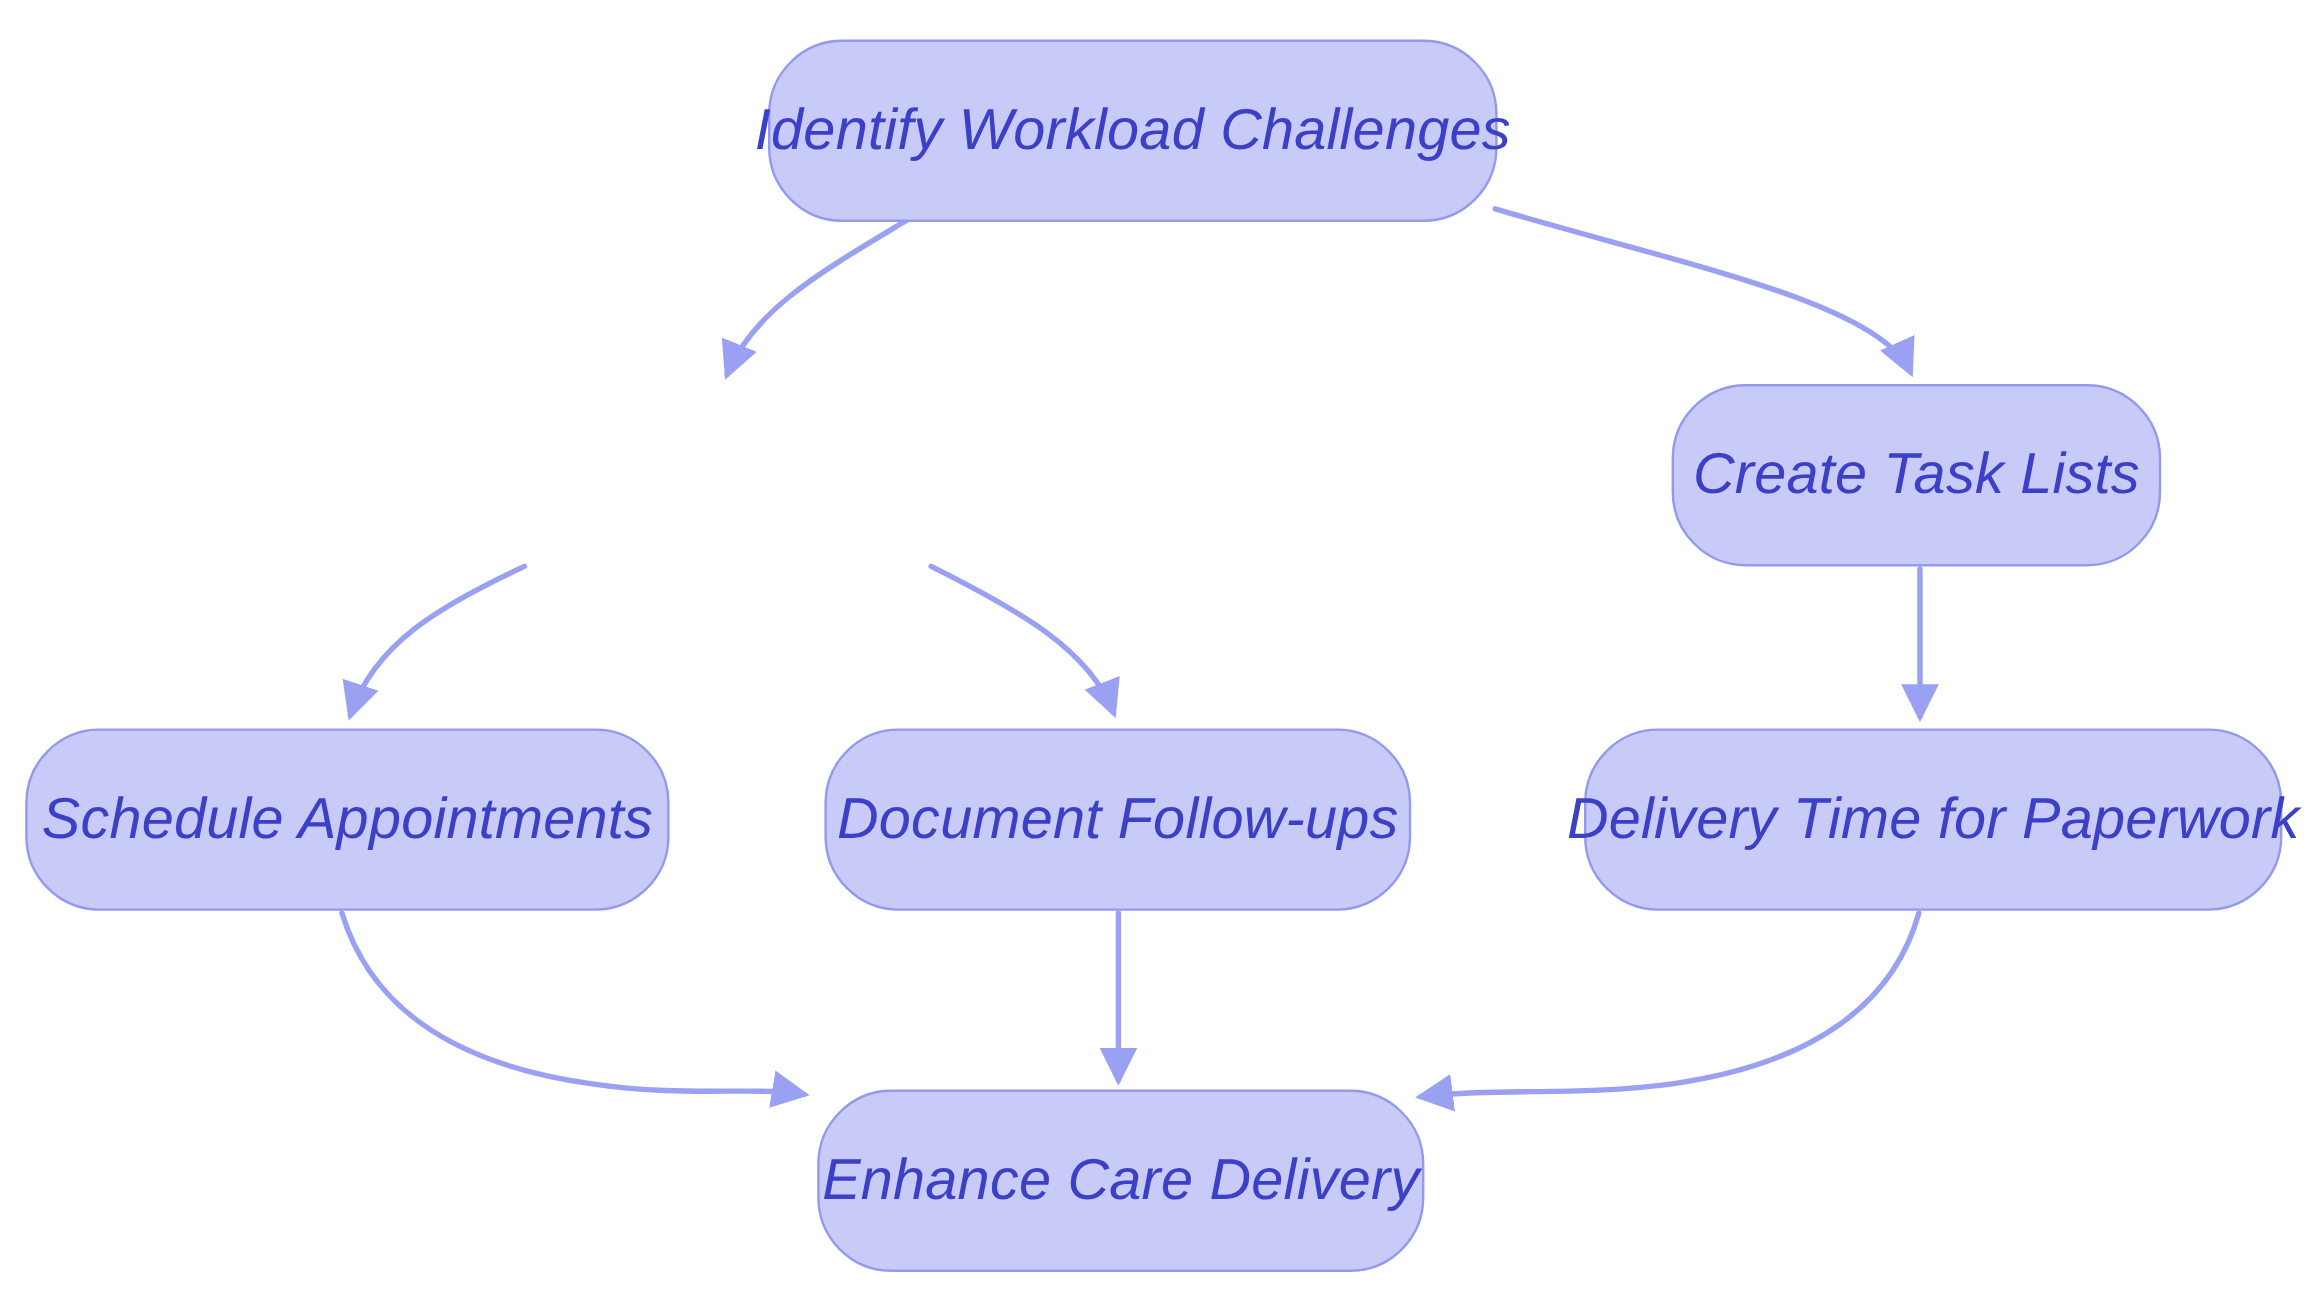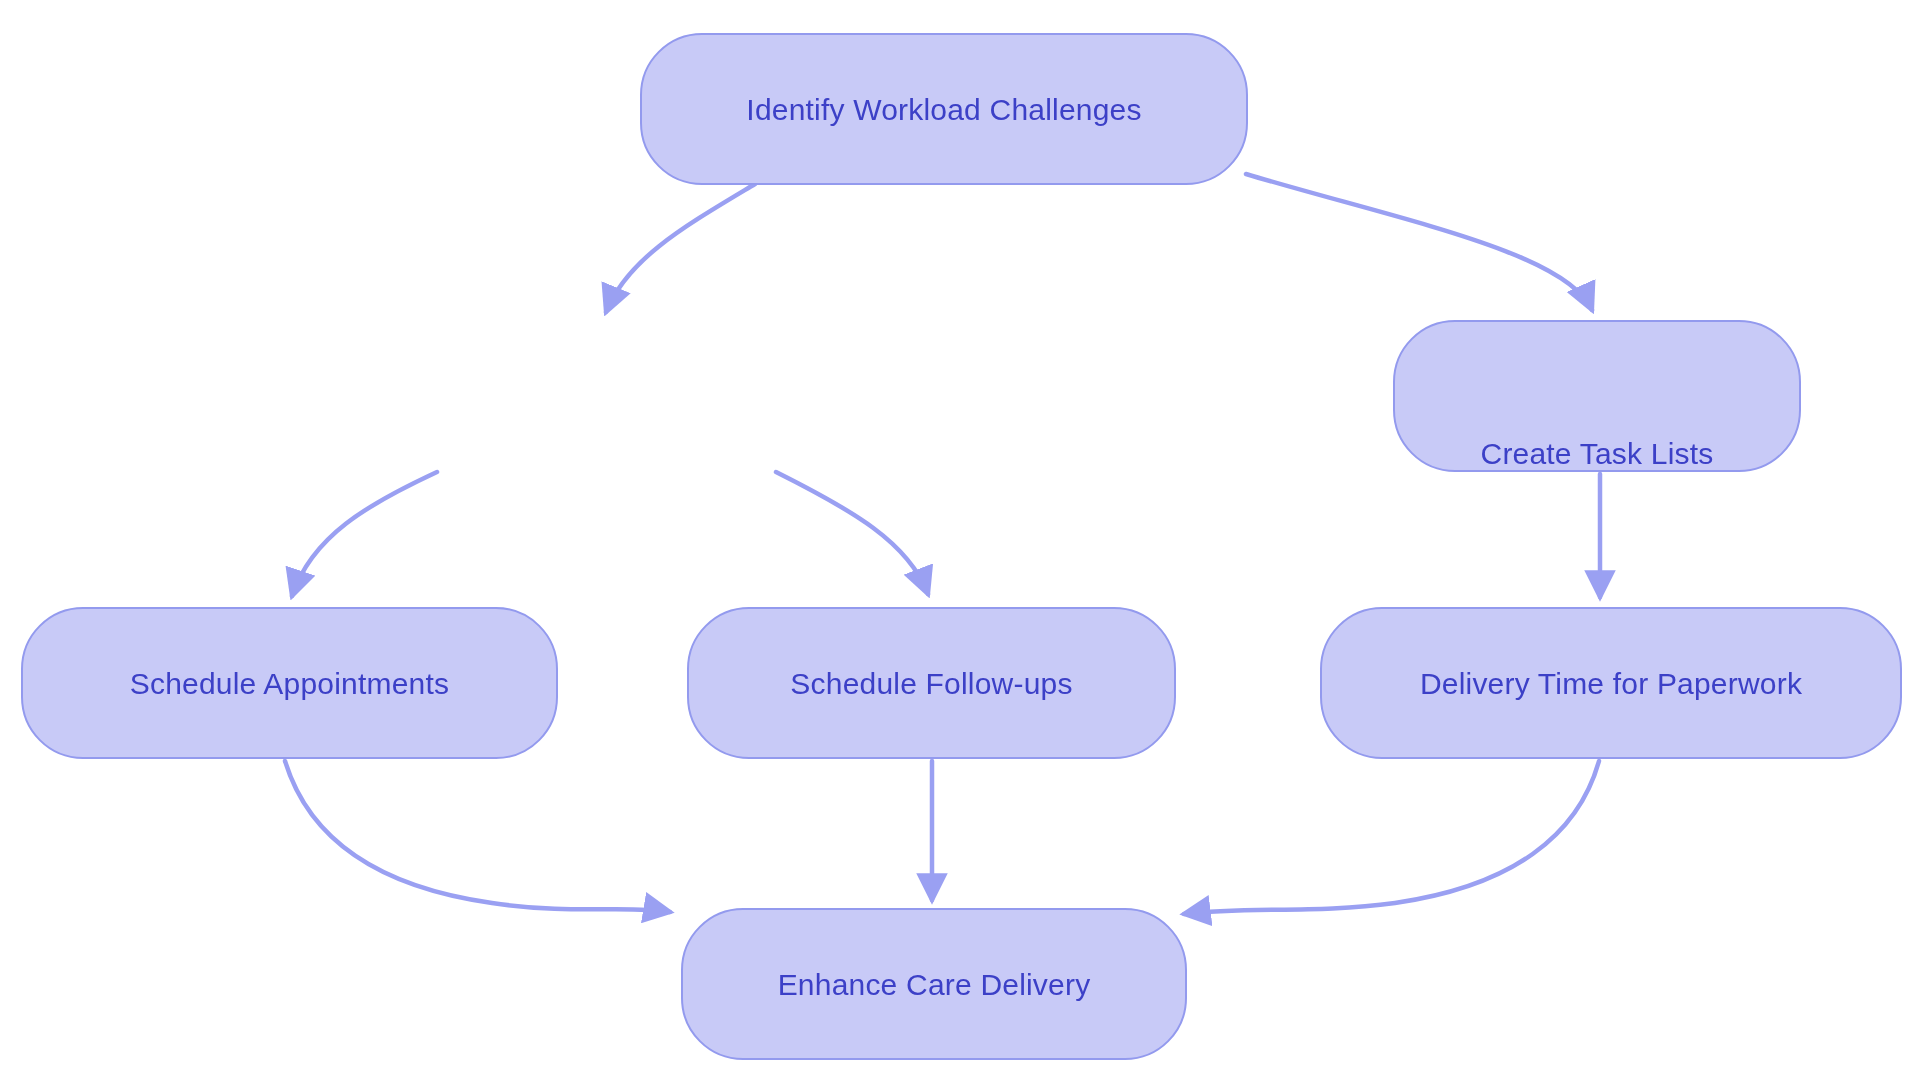--- a/index.html
+++ b/index.html
@@ -36,30 +36,31 @@
     background:var(--node_fill);
     border:2.5px solid var(--node_border);
     border-radius:62px;
     display:flex;
     align-items:center;
     justify-content:center;
     text-align:center;
   }
   .node .label{
     color:var(--node_text);
-    font-size:30px;
+    font-size:48px;
     font-weight:400;
     letter-spacing:0.2px;
     line-height:1.1;
     white-space:nowrap;
+    font-style:italic;
   }
   
   .n-identify  {left:640px;  top:33px;  width:608px;}
   .n-calendars {left:425px;  top:320px; width:362px;}
-  .n-tasklists {left:1393px; top:320px; width:408px;align-items:flex-end;}
+  .n-tasklists {left:1393px; top:320px; width:408px;}
   .n-schedule  {left:21px;   top:607px; width:537px;}
   .n-document  {left:687px;  top:607px; width:489px;}
   .n-allocate  {left:1320px; top:607px; width:582px;}
   .n-enhance   {left:681px;  top:908px; width:506px;}
 </style>
 </head>
 <body>
 
 <div class="canvas">
 
@@ -87,21 +88,21 @@
 
   <div class="node n-tasklists">
     <span class="label">Create Task Lists</span>
   </div>
 
   <div class="node n-schedule">
     <span class="label">Schedule Appointments</span>
   </div>
 
   <div class="node n-document">
-    <span class="label">Schedule Follow-ups</span>
+    <span class="label">Document Follow-ups</span>
   </div>
 
   <div class="node n-allocate">
     <span class="label">Delivery Time for Paperwork</span>
   </div>
 
   <div class="node n-enhance">
     <span class="label">Enhance Care Delivery</span>
   </div>
 

